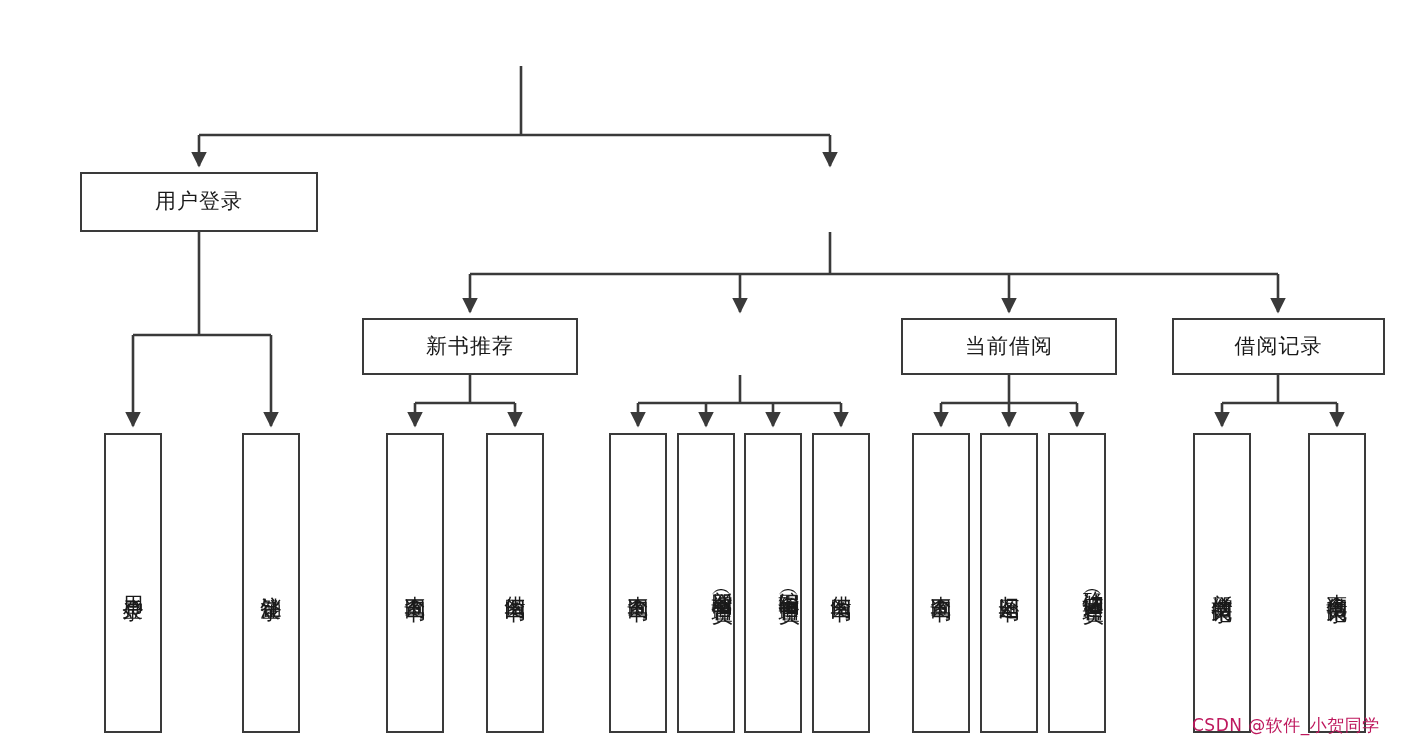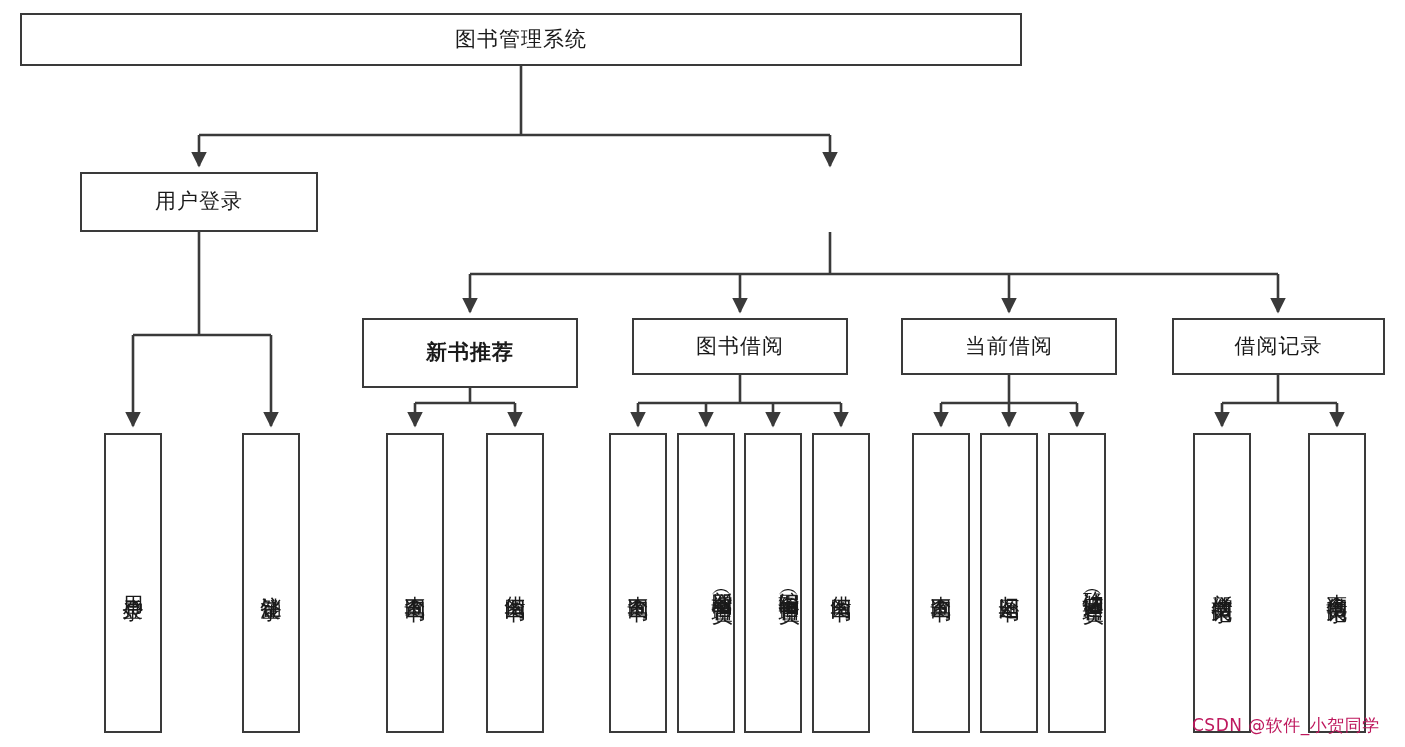--- a/index.html
+++ b/index.html
@@ -120,26 +120,24 @@
       <path d="M 1009 403 L 1009 426" marker-end="url(#arrow)"></path>
       <path d="M 1077 403 L 1077 426" marker-end="url(#arrow)"></path>
 
       <path d="M 1278 375 L 1278 403"></path>
       <path d="M 1222 403 L 1337 403"></path>
       <path d="M 1222 403 L 1222 426" marker-end="url(#arrow)"></path>
       <path d="M 1337 403 L 1337 426" marker-end="url(#arrow)"></path>
     </g>
   </svg>
 
-  <div class="node node-h" style="left:20px; top:13px; width:1002px; height:53px;">图书管理系统</div>
 
   <div class="node node-h" style="left:80px; top:172px; width:238px; height:60px;">用户登录</div>
 
-  <div class="node node-h" style="left:362px; top:318px; width:216px; height:70px;font-weight:bold;">新书推荐</div>
-  <div class="node node-h" style="left:632px; top:318px; width:216px; height:57px;">图书借阅</div>
+  <div class="node node-h" style="left:362px; top:318px; width:216px; height:57px;">新书推荐</div>
   <div class="node node-h" style="left:1172px; top:318px; width:213px; height:57px;">借阅记录</div>
   <div class="node node-h" style="left:901px; top:318px; width:216px; height:57px;">当前借阅</div>
 
   <div class="node node-v vmid" style="left:104px; top:433px; width:58px; height:300px;">用户登录</div>
   <div class="node node-v vmid" style="left:242px; top:433px; width:58px; height:300px;">注销登录</div>
 
   <div class="node node-v vmid" style="left:386px; top:433px; width:58px; height:300px;">查询图书</div>
   <div class="node node-v vmid" style="left:486px; top:433px; width:58px; height:300px;">借阅图书</div>
 
   <div class="node node-v vmid" style="left:609px; top:433px; width:58px; height:300px;">查询图书</div>

